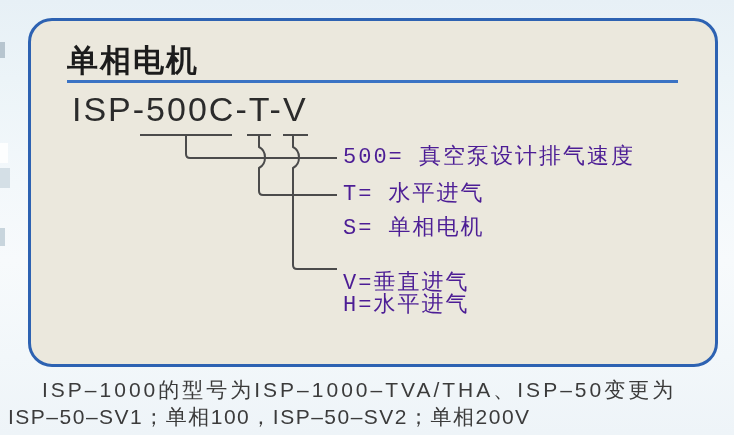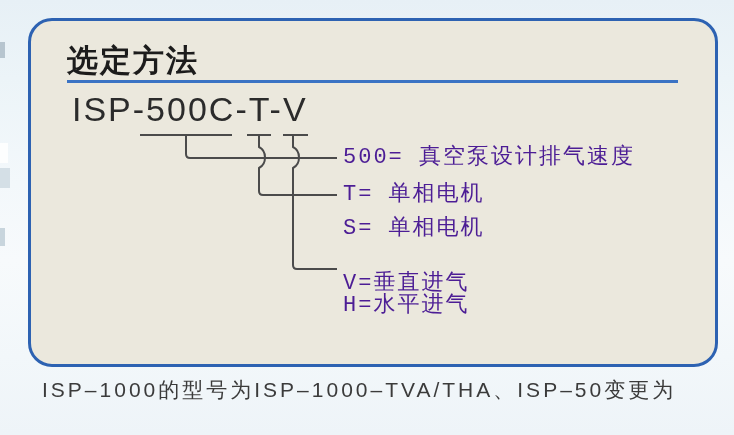--- a/index.html
+++ b/index.html
@@ -55,41 +55,42 @@
 </head>
 <body>
 
 <div class="edge-patch patch1"></div>
 <div class="edge-patch patch2"></div>
 <div class="edge-patch patch3"></div>
 <div class="edge-patch patch4"></div>
 
 <div class="panel"></div>
 
-<div class="panel-title">选定方法</div>
+<div class="panel-title">单相电机</div>
 <div class="title-rule"></div>
 
 <div class="model-code">ISP-500C-T-V</div>
 
 <svg class="diagram-svg" width="734" height="435" viewBox="0 0 734 435">
   <g stroke="#4b4b4b" stroke-width="2" fill="none" stroke-linecap="butt">
 
     <line x1="140" y1="135" x2="232" y2="135"></line>
     <line x1="247" y1="135" x2="271" y2="135"></line>
     <line x1="283" y1="135" x2="308" y2="135"></line>
 
     <path d="M186,136 V154 Q186,158 190,158 H337"></path>
 
     <path d="M259,136 V147 C267,151 267,164 259,168 V191 Q259,195 263,195 H337"></path>
 
     <path d="M293,136 V147 C301,151 301,164 293,168 V265 Q293,269 297,269 H337"></path>
   </g>
 </svg>
 
 <div class="code-label lbl-500">500= 真空泵设计排气速度</div>
-<div class="code-label lbl-t">T= 单相电机</div>
+<div class="code-label lbl-t">T= 水平进气</div>
 <div class="code-label lbl-s">S= 单相电机</div>
 <div class="code-label lbl-v">V=垂直进气</div>
 <div class="code-label lbl-h">H=水平进气</div>
 
 <div class="footnote">
   <div class="foot-line1">ISP–1000的型号为ISP–1000–TVA/THA、ISP–50变更为</div>
+  <div class="foot-line2">ISP–50–SV1；单相100，ISP–50–SV2；单相200V</div>
 </div>
 
 </body></html>

